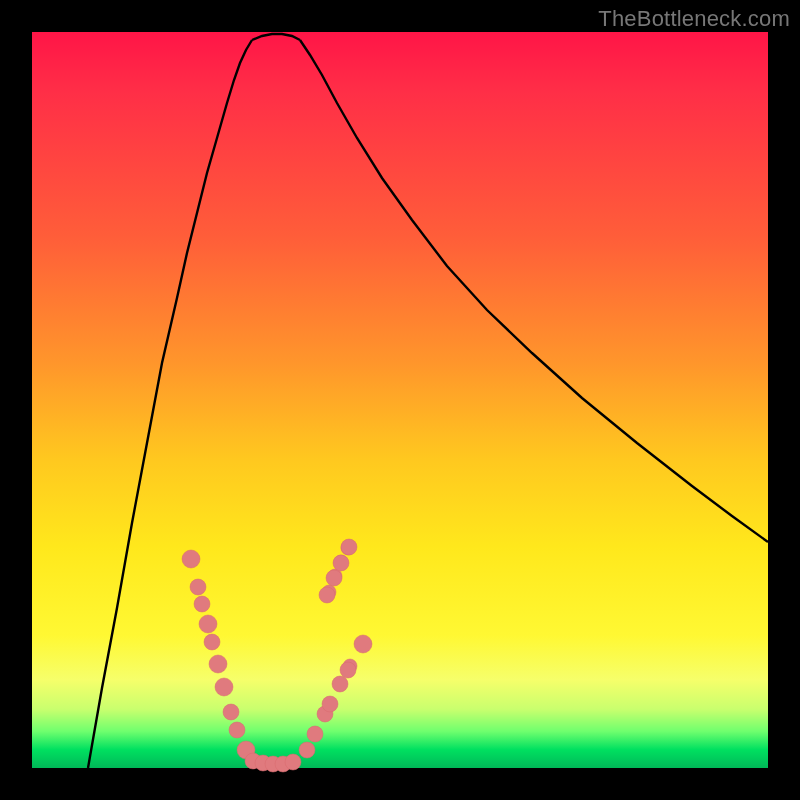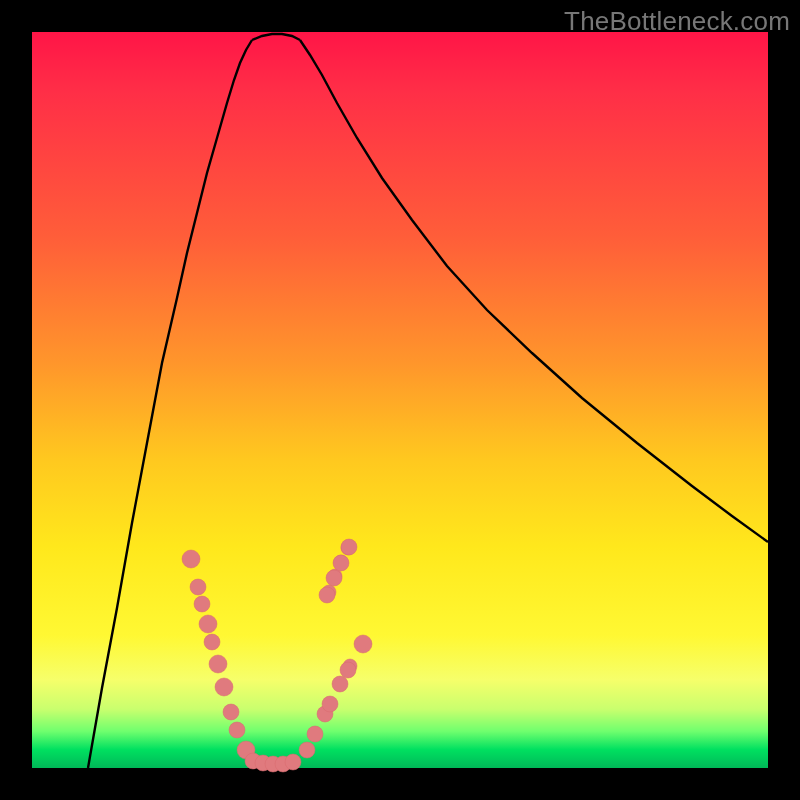--- a/index.html
+++ b/index.html
@@ -40,21 +40,21 @@
       #70ff6e 95%,
       #00e060 97.5%,
       #00b858 100%
     );
   }
   .watermark {
     position: absolute;
     top: 6px;
     right: 10px;
     color: #777;
-    font-size: 26px;
+    font-size: 22px;
     letter-spacing: 0.2px;
     font-weight: 500;
     user-select: none;
   }
   svg.curve {
     position: absolute;
     top: 0;
     left: 0;
     width: 736px;
     height: 736px;

